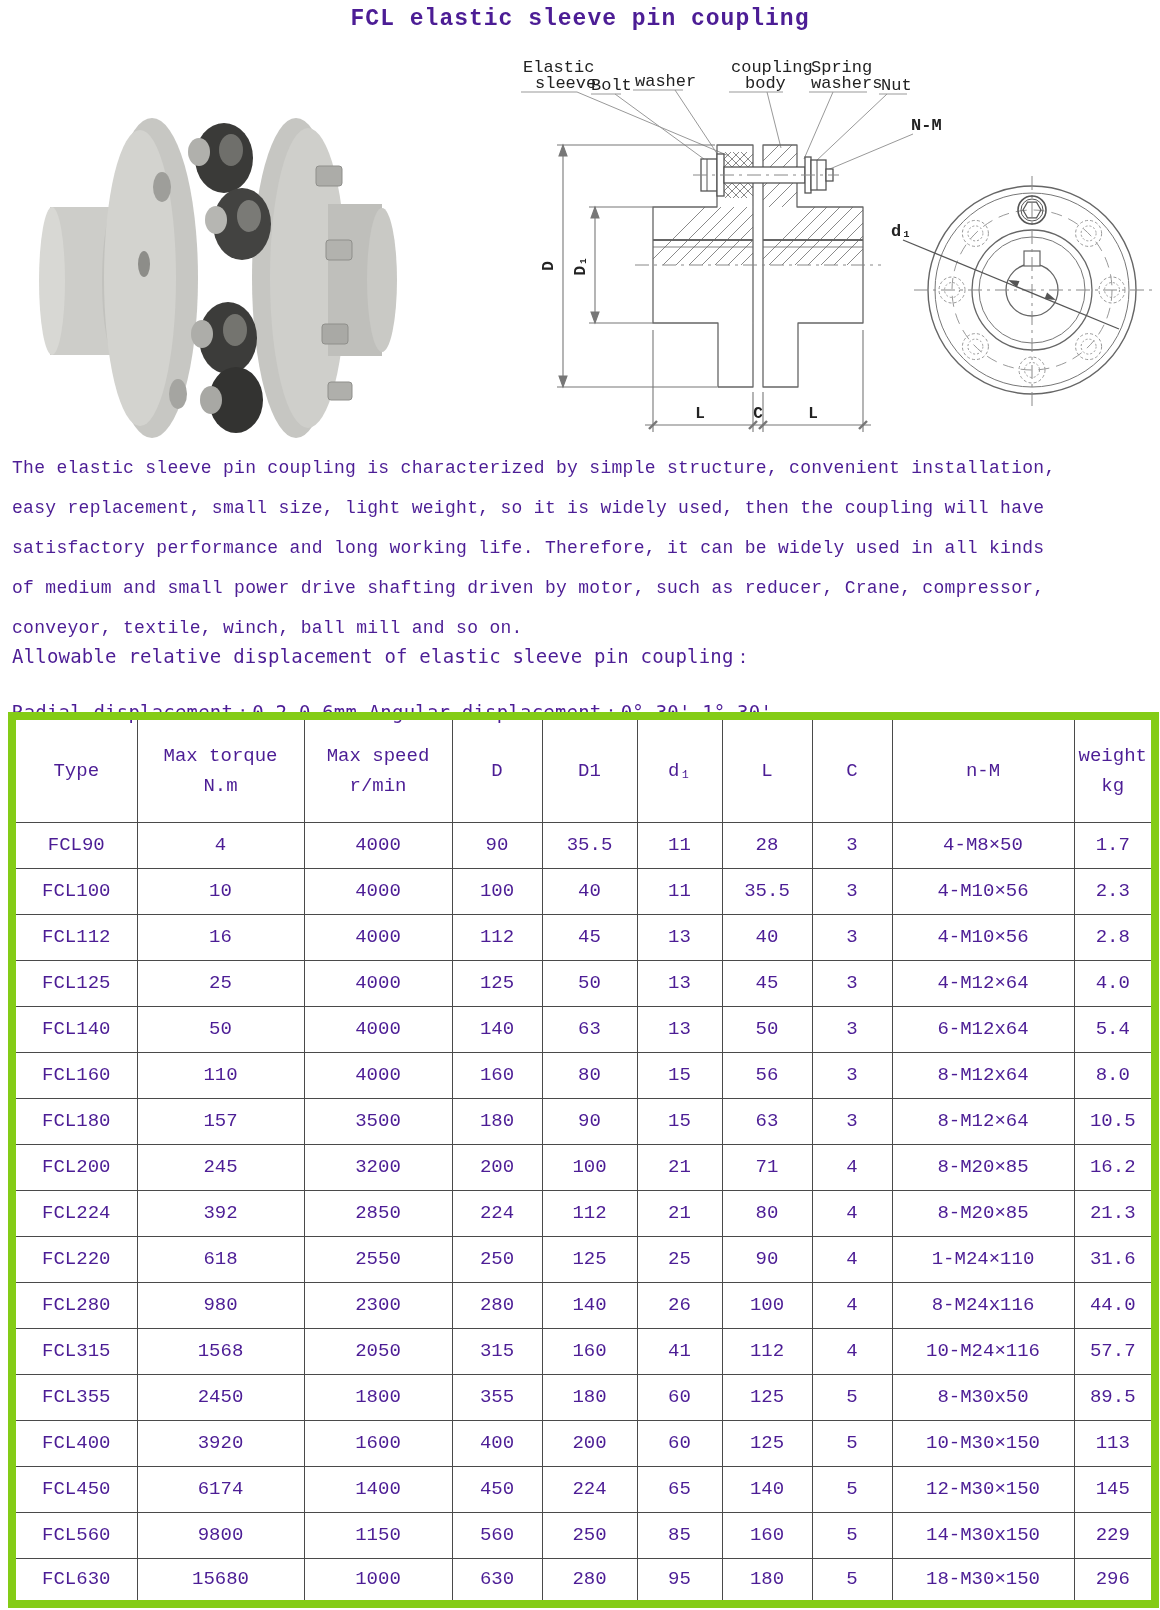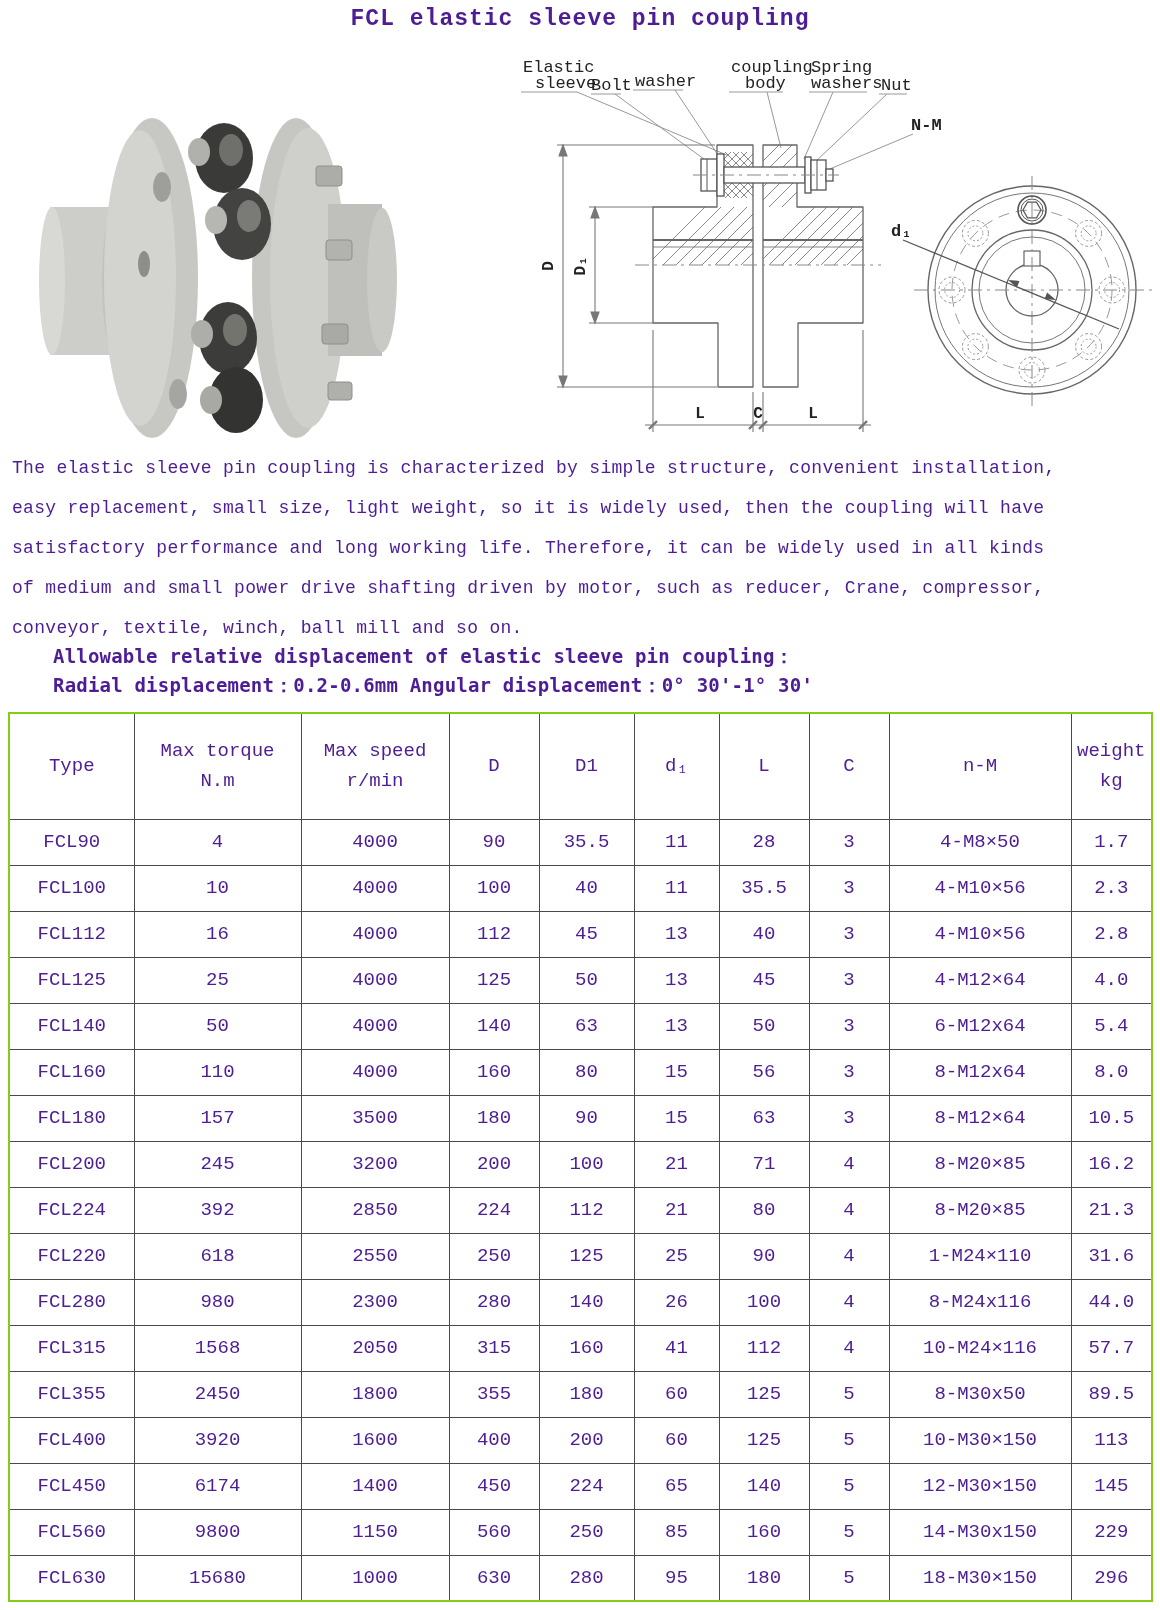--- a/index.html
+++ b/index.html
@@ -4,28 +4,28 @@
 <style>
   html,body{margin:0;padding:0;background:#fff;}
   .page{position:relative;width:1160px;height:1610px;background:#fff;overflow:hidden;
         font-family:"Liberation Mono","DejaVu Sans Mono",monospace;color:#4c1d95;}
   .title{position:absolute;top:6px;left:0;right:0;text-align:center;
          font-size:23px;font-weight:bold;letter-spacing:1px;}
   .photo-wrap{position:absolute;left:28px;top:82px;width:482px;height:362px;}
   .drawing-wrap{position:absolute;left:515px;top:40px;width:645px;height:415px;}
   .desc{position:absolute;top:448px;left:12px;width:1136px;font-size:18px;
         line-height:40px;white-space:pre-line;letter-spacing:0.3px;}
-  .h2{position:absolute;left:12px;font-size:19px;font-weight:bold;
-      font-family:"DejaVu Sans Mono","Liberation Mono",monospace;letter-spacing:0.2px;margin-left:41px;}
-  .h2a{top:644px;} .h2b{top:673px;}
+  .h2{position:absolute;left:12px;font-size:19px;font-weight:normal;
+      font-family:"DejaVu Sans Mono","Liberation Mono",monospace;letter-spacing:0.2px;}
+  .h2a{top:644px;} .h2b{top:700px;}
   table.spec{position:absolute;left:8px;top:712px;width:1143px;border-collapse:collapse;
              table-layout:fixed;}
   table.spec th,table.spec td{border:1px solid #4a4a4a;text-align:center;
              font-size:19px;font-weight:normal;padding:0;overflow:hidden;}
-  table.spec{border:2px solid #84cc16;}
+  table.spec{border:8px solid #84cc16;}
   table.spec thead tr{height:106px;}
   table.spec tbody tr{height:46px;}
   .hd-top{line-height:22px;} .hd-bottom{line-height:22px;margin-top:8px;}
   svg text{font-family:"Liberation Mono","DejaVu Sans Mono",monospace;fill:#222;}
   .dline{stroke:#666;stroke-width:1.3;fill:none;stroke-linejoin:round;}
   .hatch{stroke:#8a8a8a;stroke-width:1;}
   .leader{stroke:#999;stroke-width:1;}
   .dim{stroke:#777;stroke-width:1.1;}
   .cl{stroke:#888;stroke-width:1;stroke-dasharray:14 5 3 5;}
   .white{fill:#fff;stroke:#555;stroke-width:1.3;}

